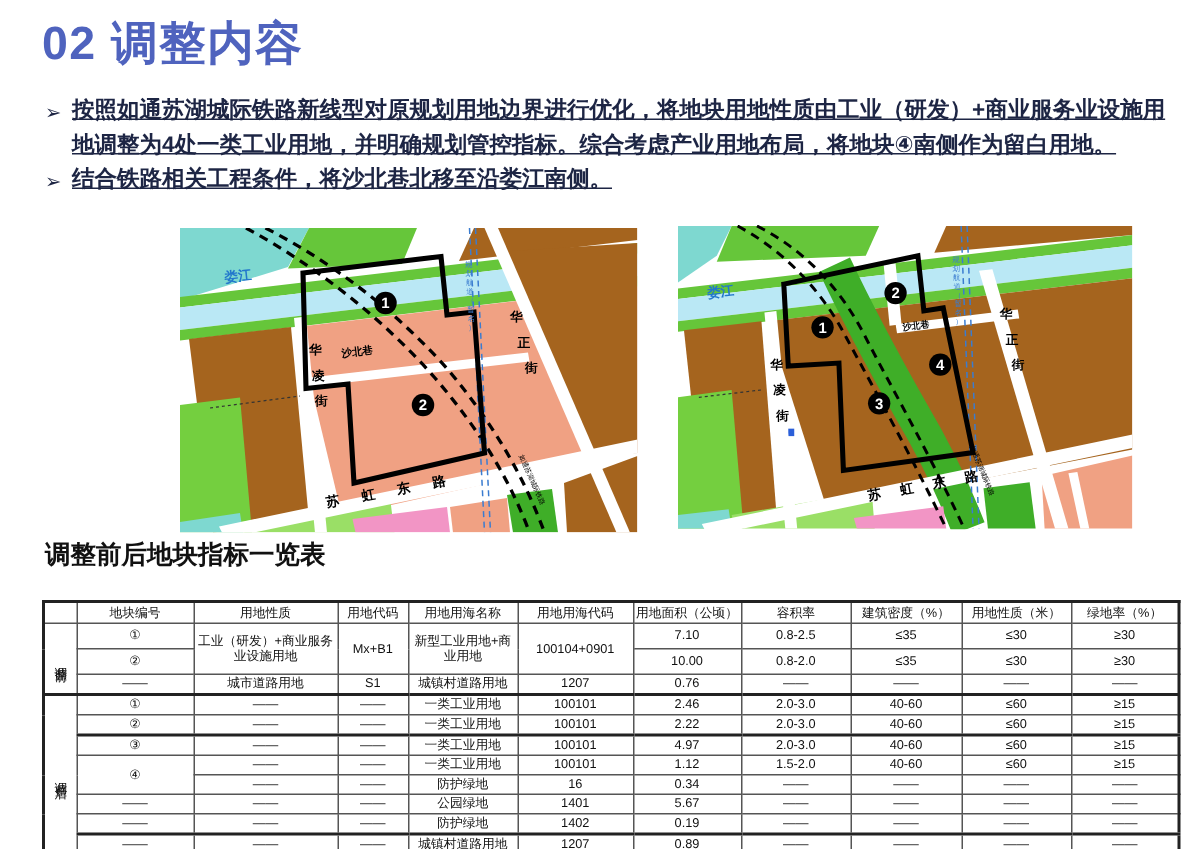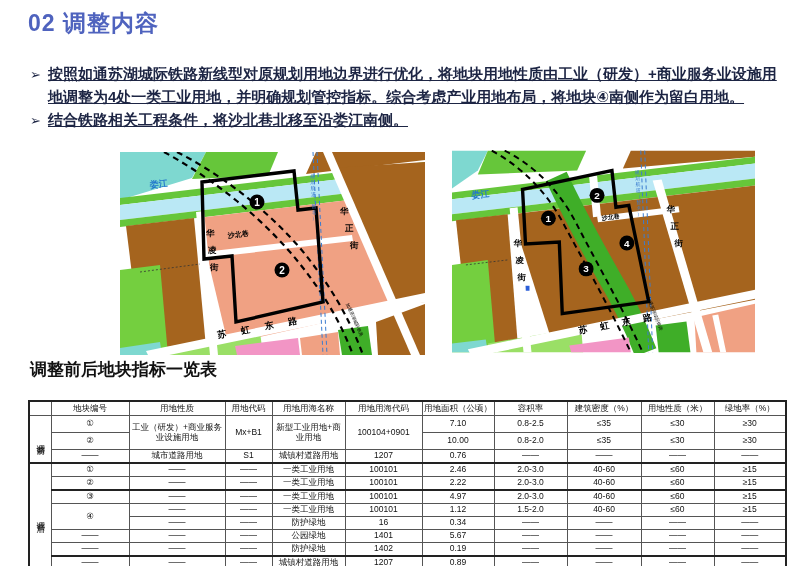--- a/index.html
+++ b/index.html
@@ -1,18 +1,18 @@
 <!DOCTYPE html>
 <html><head>
 <meta charset="utf-8">
 <style>
   html,body{margin:0;padding:0;background:#e8e8e8;}
   .slide{position:relative;width:800px;height:566px;background:#ffffff;overflow:hidden;
          font-family:"Liberation Sans","DejaVu Sans",sans-serif;}
-  .title{position:absolute;left:28px;top:8px;font-size:23px;font-weight:bold;color:#4f63be;letter-spacing:1px;}
+  .title{position:absolute;left:28px;top:8px;font-size:31px;font-weight:bold;color:#4f63be;letter-spacing:1px;}
   .bullets{position:absolute;left:30px;top:62px;width:748px;}
   .bullet{display:flex;align-items:flex-start;font-size:15px;font-weight:bold;color:#1d2544;line-height:23px;}
   .bullet .marker{flex:0 0 18px;color:#1d2544;font-size:13px;padding-top:1px;}
   .bullet .btext{flex:1;text-decoration:underline;}
   .map{position:absolute;overflow:hidden;}
   .map-before{left:120px;top:152px;width:305px;height:203px;}
   .map-after{left:452px;top:150px;width:303px;height:203px;}
   .cap{position:absolute;font-size:17px;font-weight:bold;color:#111;white-space:nowrap;}
   .cap-table{left:30px;top:358px;}
   .cap-before{left:318px;top:357px;}

